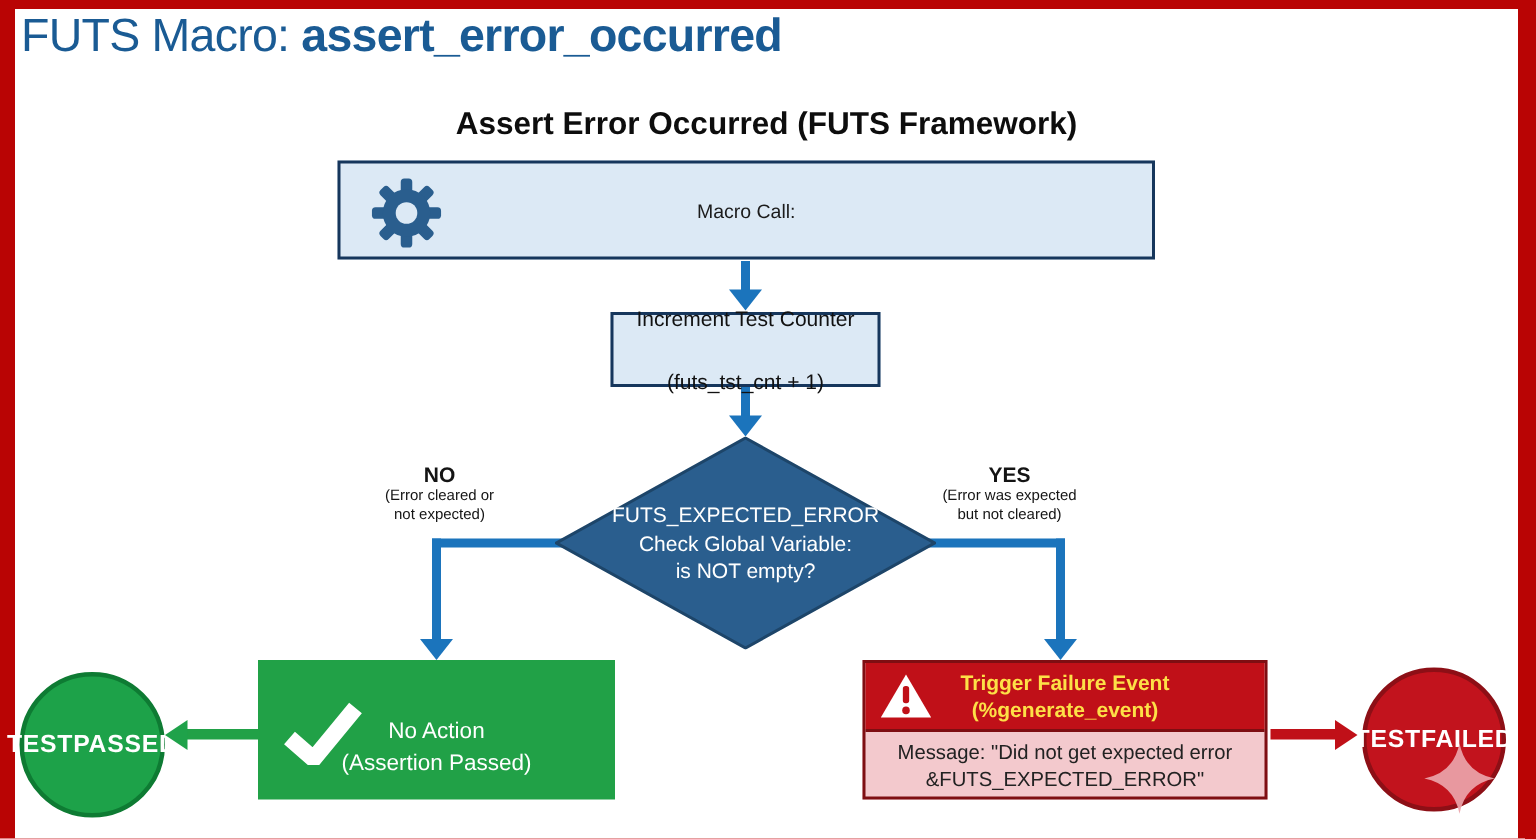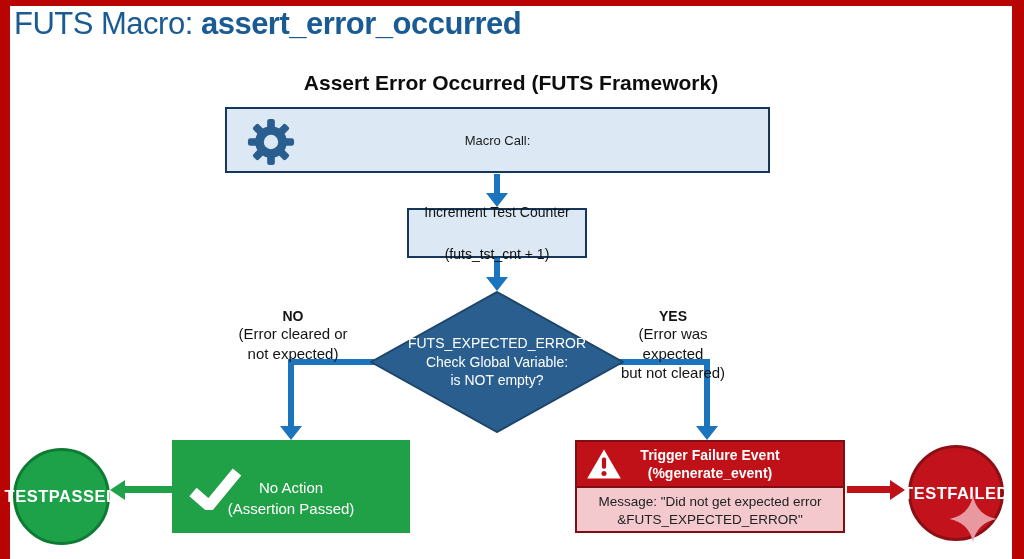--- a/index.html
+++ b/index.html
@@ -29,21 +29,21 @@
     display:flex;flex-direction:column;justify-content:center;align-items:center;font-size:14px;color:#111;line-height:1.35;z-index:4;gap:23px;}
 
   
   .diamond-wrap{position:absolute;left:370px;top:291px;width:254px;height:142px;z-index:4;}
   .diamond-text{position:absolute;inset:0;display:flex;flex-direction:column;justify-content:center;align-items:center;
     color:#ffffff;font-size:14px;line-height:1.32;text-align:center;}
 
   
   .branch-label{position:absolute;width:130px;text-align:center;color:#141414;z-index:4;}
   .branch-label .bl-head{font-size:14px;font-weight:bold;}
-  .branch-label .bl-desc{font-size:15px;line-height:1.3;}
+  .branch-label .bl-desc{font-size:10px;line-height:1.3;}
   .no-label{left:228px;top:308px;}
   .yes-label{left:608px;top:308px;}
 
   
   .line{position:absolute;background:#1b74bc;z-index:3;}
   .ah-down{position:absolute;width:0;height:0;border-left:11px solid transparent;border-right:11px solid transparent;border-top:14px solid #1b74bc;z-index:3;}
   .ah-left{position:absolute;width:0;height:0;border-top:10px solid transparent;border-bottom:10px solid transparent;border-right:15px solid #1fa24a;z-index:3;}
   .ah-right{position:absolute;width:0;height:0;border-top:10px solid transparent;border-bottom:10px solid transparent;border-left:15px solid #c01018;z-index:3;}
 
   
@@ -53,21 +53,21 @@
   .check-wrap{position:absolute;left:16px;top:26px;width:54px;height:44px;}
   .terminal{position:absolute;border-radius:50%;display:flex;flex-direction:row;justify-content:center;align-items:center;
     color:#ffffff;font-weight:bold;font-size:16.5px;line-height:1.25;letter-spacing:.5px;z-index:2;box-sizing:border-box;text-align:center;}
   .pass-circle{left:13px;top:448px;width:97px;height:97px;background:#1da249;border:3px solid #0e7b33;}
   .fail-circle{left:908px;top:445px;width:96px;height:96px;background:#c2131d;border:3px solid #8d0f16;}
   .g-shaft{position:absolute;left:124px;top:486px;width:49px;height:7px;background:#21a147;z-index:2;}
 
   
   .fail-box{position:absolute;left:575px;top:440px;width:270px;height:93px;border:2px solid #7e0e12;box-sizing:border-box;z-index:2;background:#f3c9cd;}
   .fail-top{position:relative;height:44px;background:#c01018;display:flex;flex-direction:column;justify-content:center;align-items:center;
-    color:#ffffff;font-size:14px;font-weight:bold;line-height:1.3;}
+    color:#fde047;font-size:14px;font-weight:bold;line-height:1.3;}
   .warn-wrap{position:absolute;left:9px;top:6px;width:36px;height:32px;}
   .fail-msg{border-top:2px solid #7e0e12;padding-top:5px;display:flex;flex-direction:column;align-items:center;
     color:#222222;font-size:13.5px;line-height:1.35;text-align:center;}
   .r-shaft{position:absolute;left:847px;top:486px;width:44px;height:7px;background:#c01018;z-index:2;}
   .sparkle-wrap{position:absolute;left:948px;top:494px;width:50px;height:50px;z-index:3;}
 
   
   .bottom-band{position:absolute;left:0;right:0;bottom:0;height:26px;background:#a80d0d;z-index:10;}
   .copyright{position:absolute;right:14px;top:0;height:26px;line-height:26px;
     font-family:"DejaVu Sans Mono", monospace;font-weight:bold;font-size:13.5px;color:#ffecec;}

